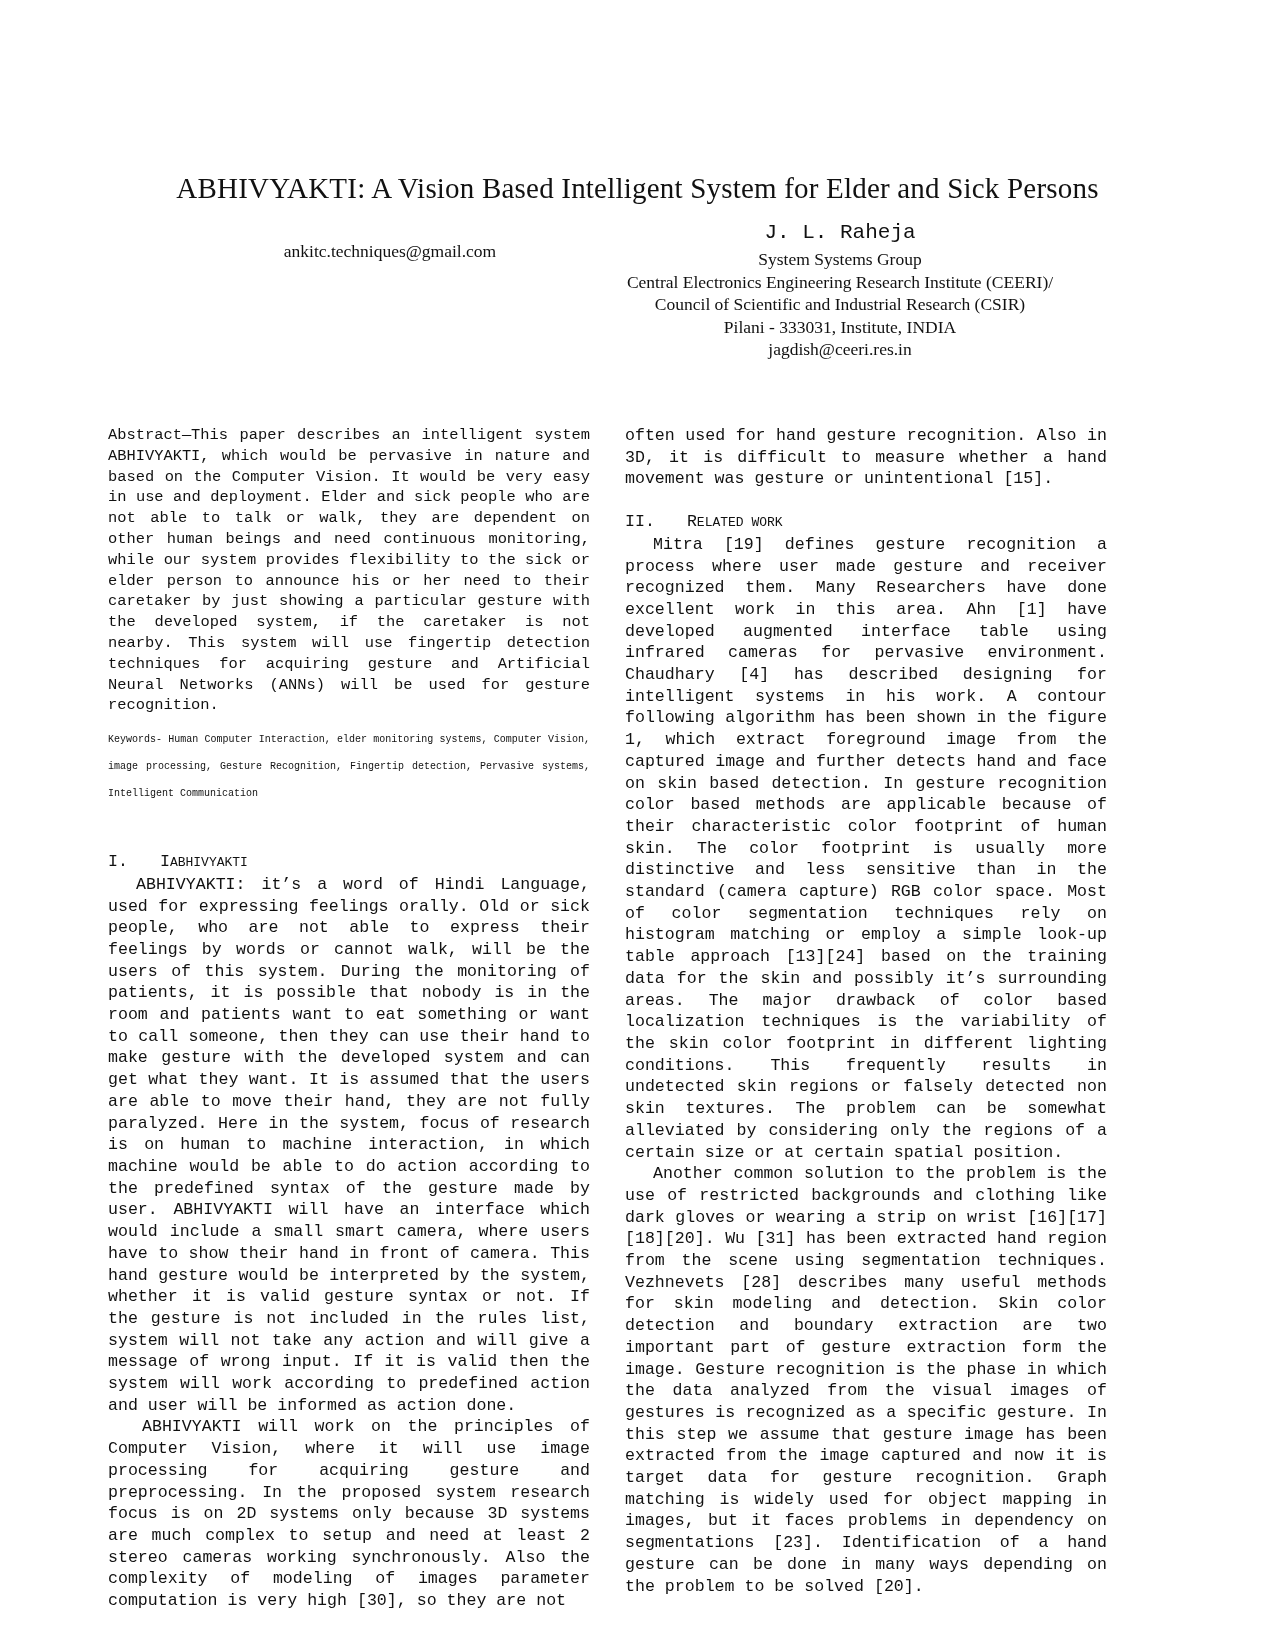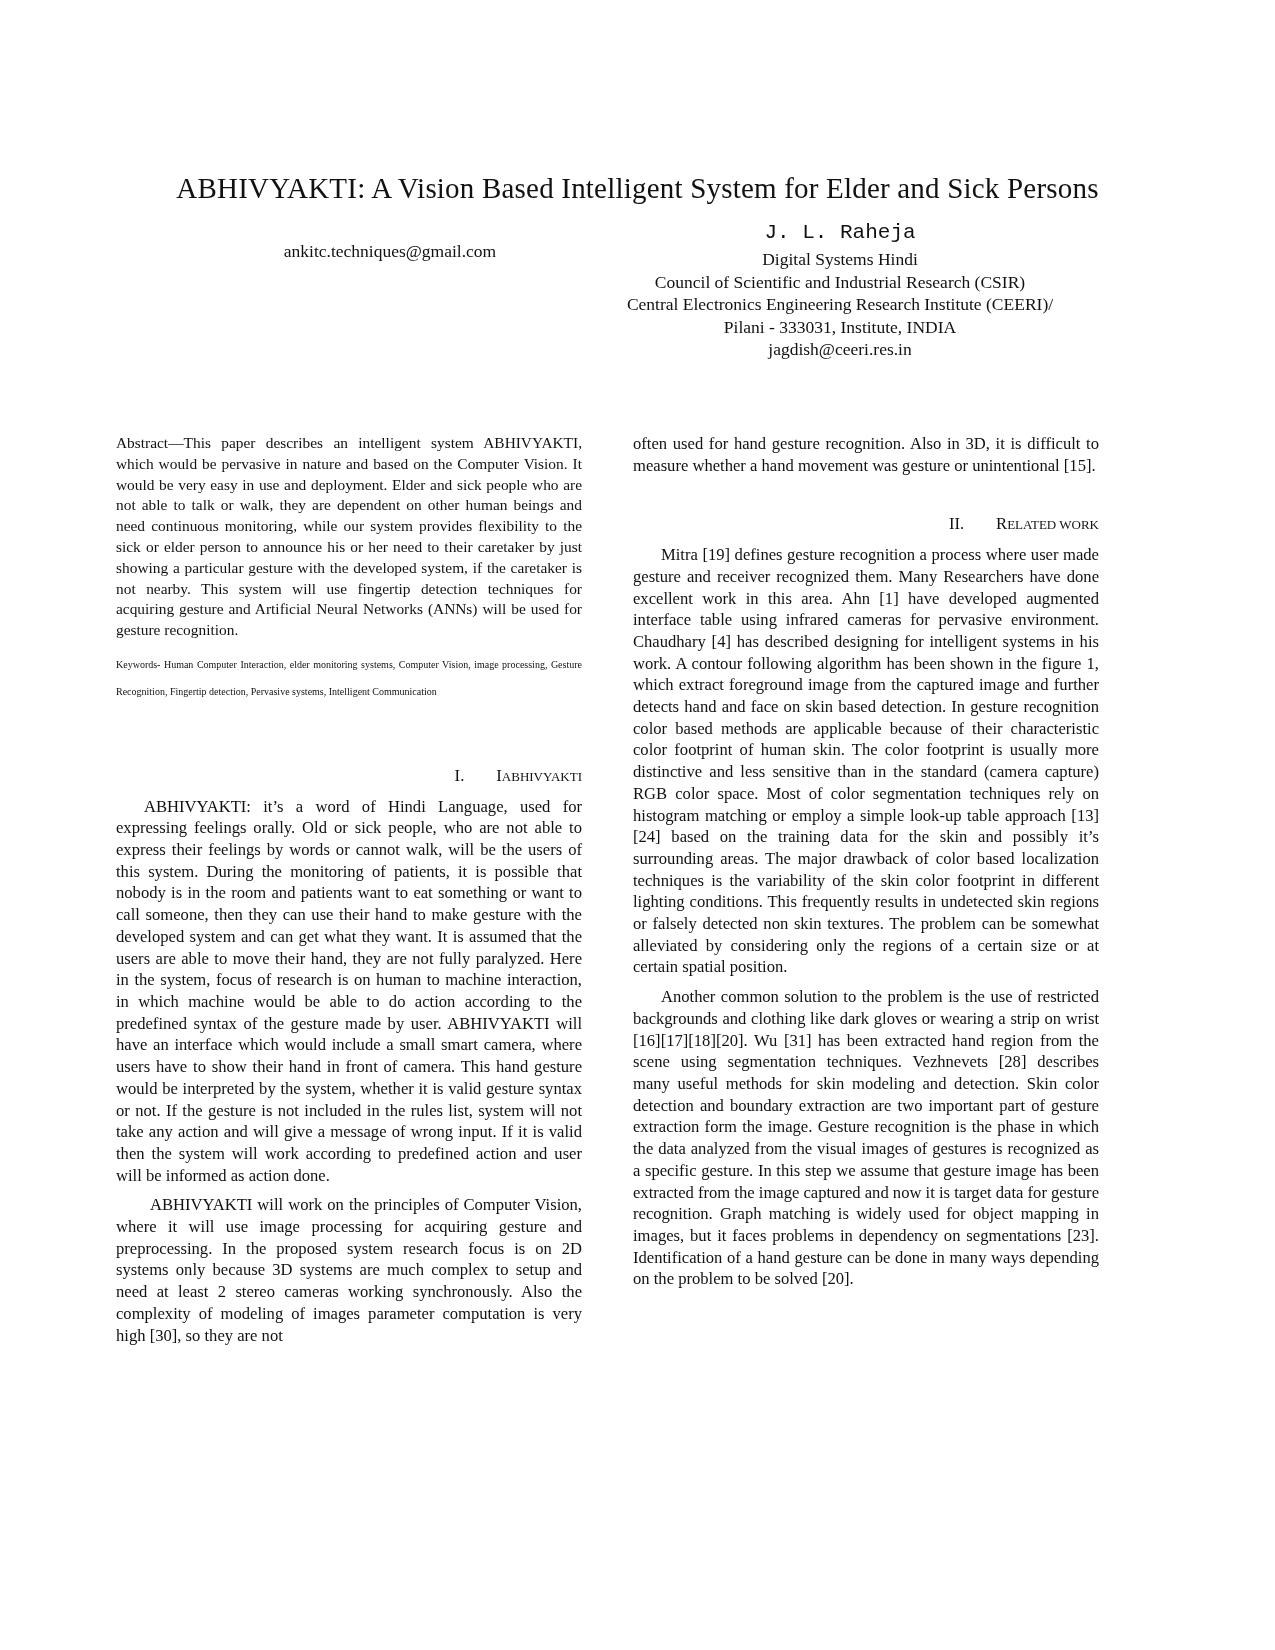--- a/index.html
+++ b/index.html
@@ -8,46 +8,46 @@
   .title { position: absolute; left: 0; top: 140px; width: 1275px; text-align: center;
            font-size: 29px; letter-spacing: 0.2px; margin-top: 32px; }
   .author1 { position: absolute; left: 190px; top: 240px; width: 400px; text-align: center; }
   .author2 { position: absolute; left: 580px; top: 218px; width: 520px; text-align: center; }
   .aname { font-size: 21px; line-height: 30px; font-family: Liberation Mono, monospace; }
   .aff { font-size: 17.5px; line-height: 22.5px; }
   .col { position: absolute; top: 425px; width: 482px; font-size: 16.6px; line-height: 21.7px;
          text-align: justify; }
   .col.left { left: 108px; }
   .col.right { left: 625px; }
-  .col p { margin: 8px; }
+  .col p { margin: 0; font-family: Liberation Mono, monospace; }
   .abstract { font-size: 15.4px; line-height: 20.8px; }
   .keywords { font-size: 10px; line-height: 27px; margin-top: 10px !important; }
-  .sec-head { text-align: right; margin: 0; font-size: 16.6px; }
+  .sec-head { text-align: left; margin: 0; font-size: 16.6px; }
   .sec-head .num { display: inline-block; margin-right: 32px; }
   .sc-big { font-size: 16.6px; }
   .sc-small { font-size: 13px; }
   .indent { text-indent: 28px; }
   .indent2 { text-indent: 34px; }
 </style>
 </head>
 <body>
 
 <div>
 
   <div class="title">ABHIVYAKTI: A Vision Based Intelligent System for Elder and Sick Persons</div>
 
   <div class="author1">
     <div class="aff">ankitc.techniques@gmail.com</div>
   </div>
 
   <div class="author2">
     <div class="aname">J. L. Raheja</div>
-    <div class="aff">Digital Systems Hindi</div>
+    <div class="aff">System Systems Group</div>
+    <div class="aff">Central Electronics Engineering Research Institute (CEERI)/</div>
     <div class="aff">Council of Scientific and Industrial Research (CSIR)</div>
-    <div class="aff">Central Electronics Engineering Research Institute (CEERI)/</div>
     <div class="aff">Pilani - 333031,  Institute, INDIA</div>
     <div class="aff">jagdish@ceeri.res.in</div>
   </div>
 
   <div class="col left">
     <p class="abstract">Abstract—This paper describes an intelligent system ABHIVYAKTI, which would be pervasive in nature and based on the Computer Vision. It would be very easy in use and deployment. Elder and sick people who are not able to talk or walk, they are dependent on other human beings and need continuous monitoring, while our system provides flexibility to the sick or elder person to announce his or her need to their caretaker by just showing a particular gesture with the developed system, if the caretaker is not nearby. This system will use fingertip detection techniques for acquiring gesture and Artificial Neural Networks (ANNs) will be used for gesture recognition.</p>
     <p class="keywords">Keywords- Human Computer Interaction, elder monitoring systems, Computer Vision, image processing, Gesture Recognition, Fingertip detection, Pervasive systems, Intelligent Communication</p>
 
     <div style="height: 44px;"></div>
     <p class="sec-head">

